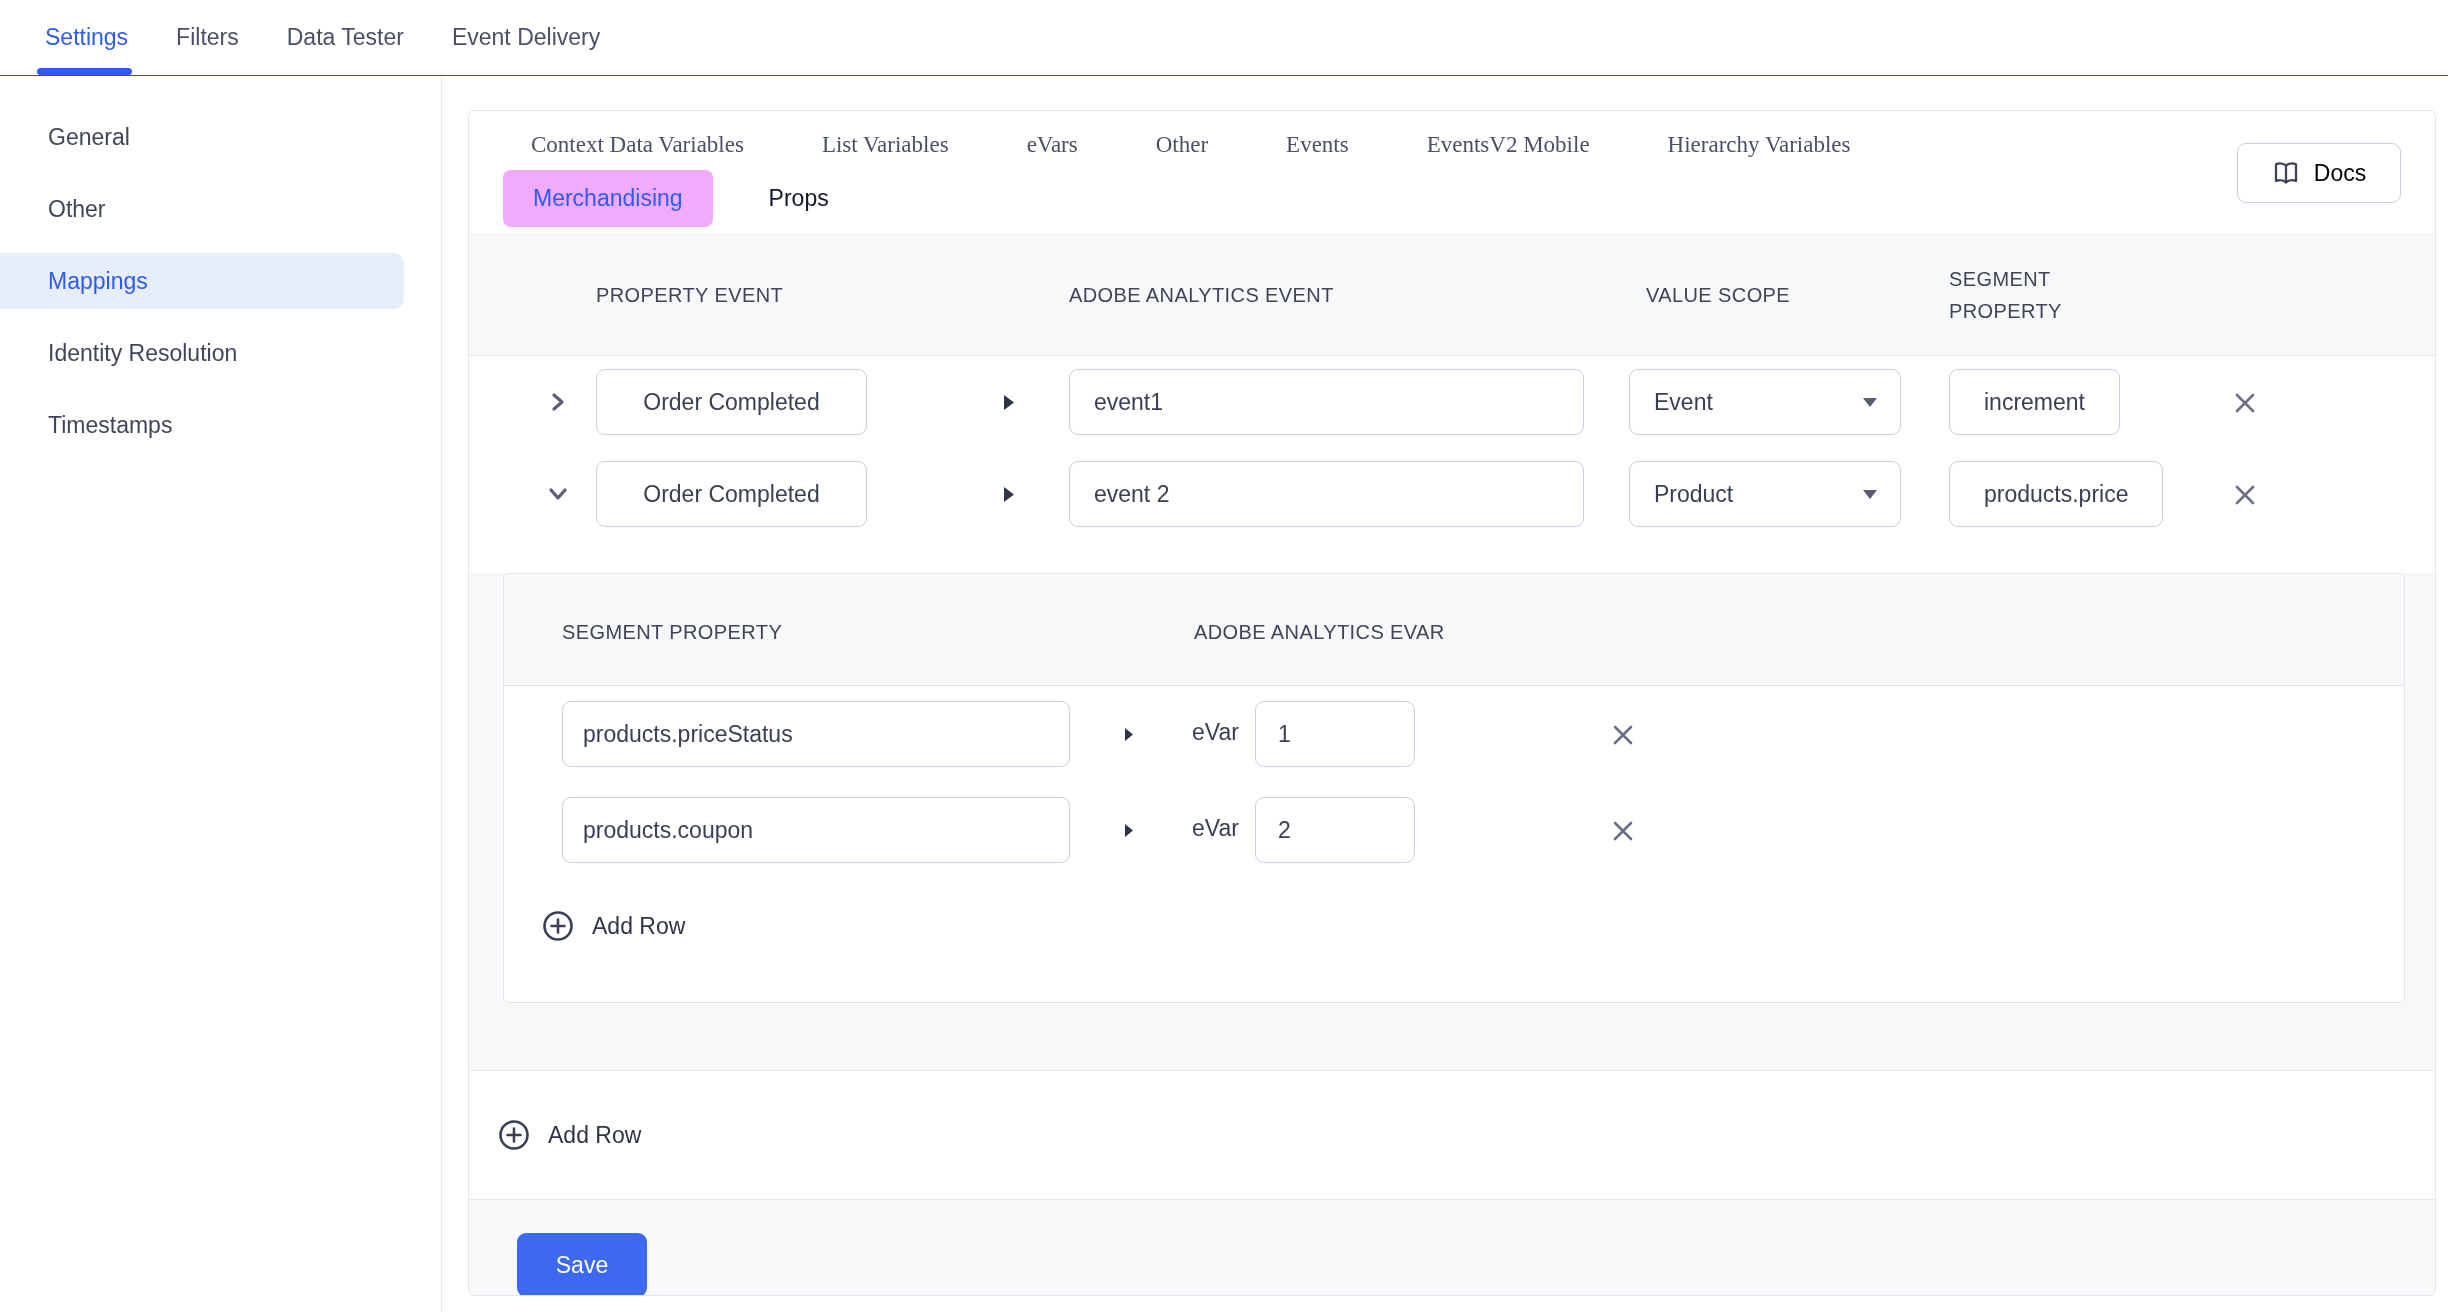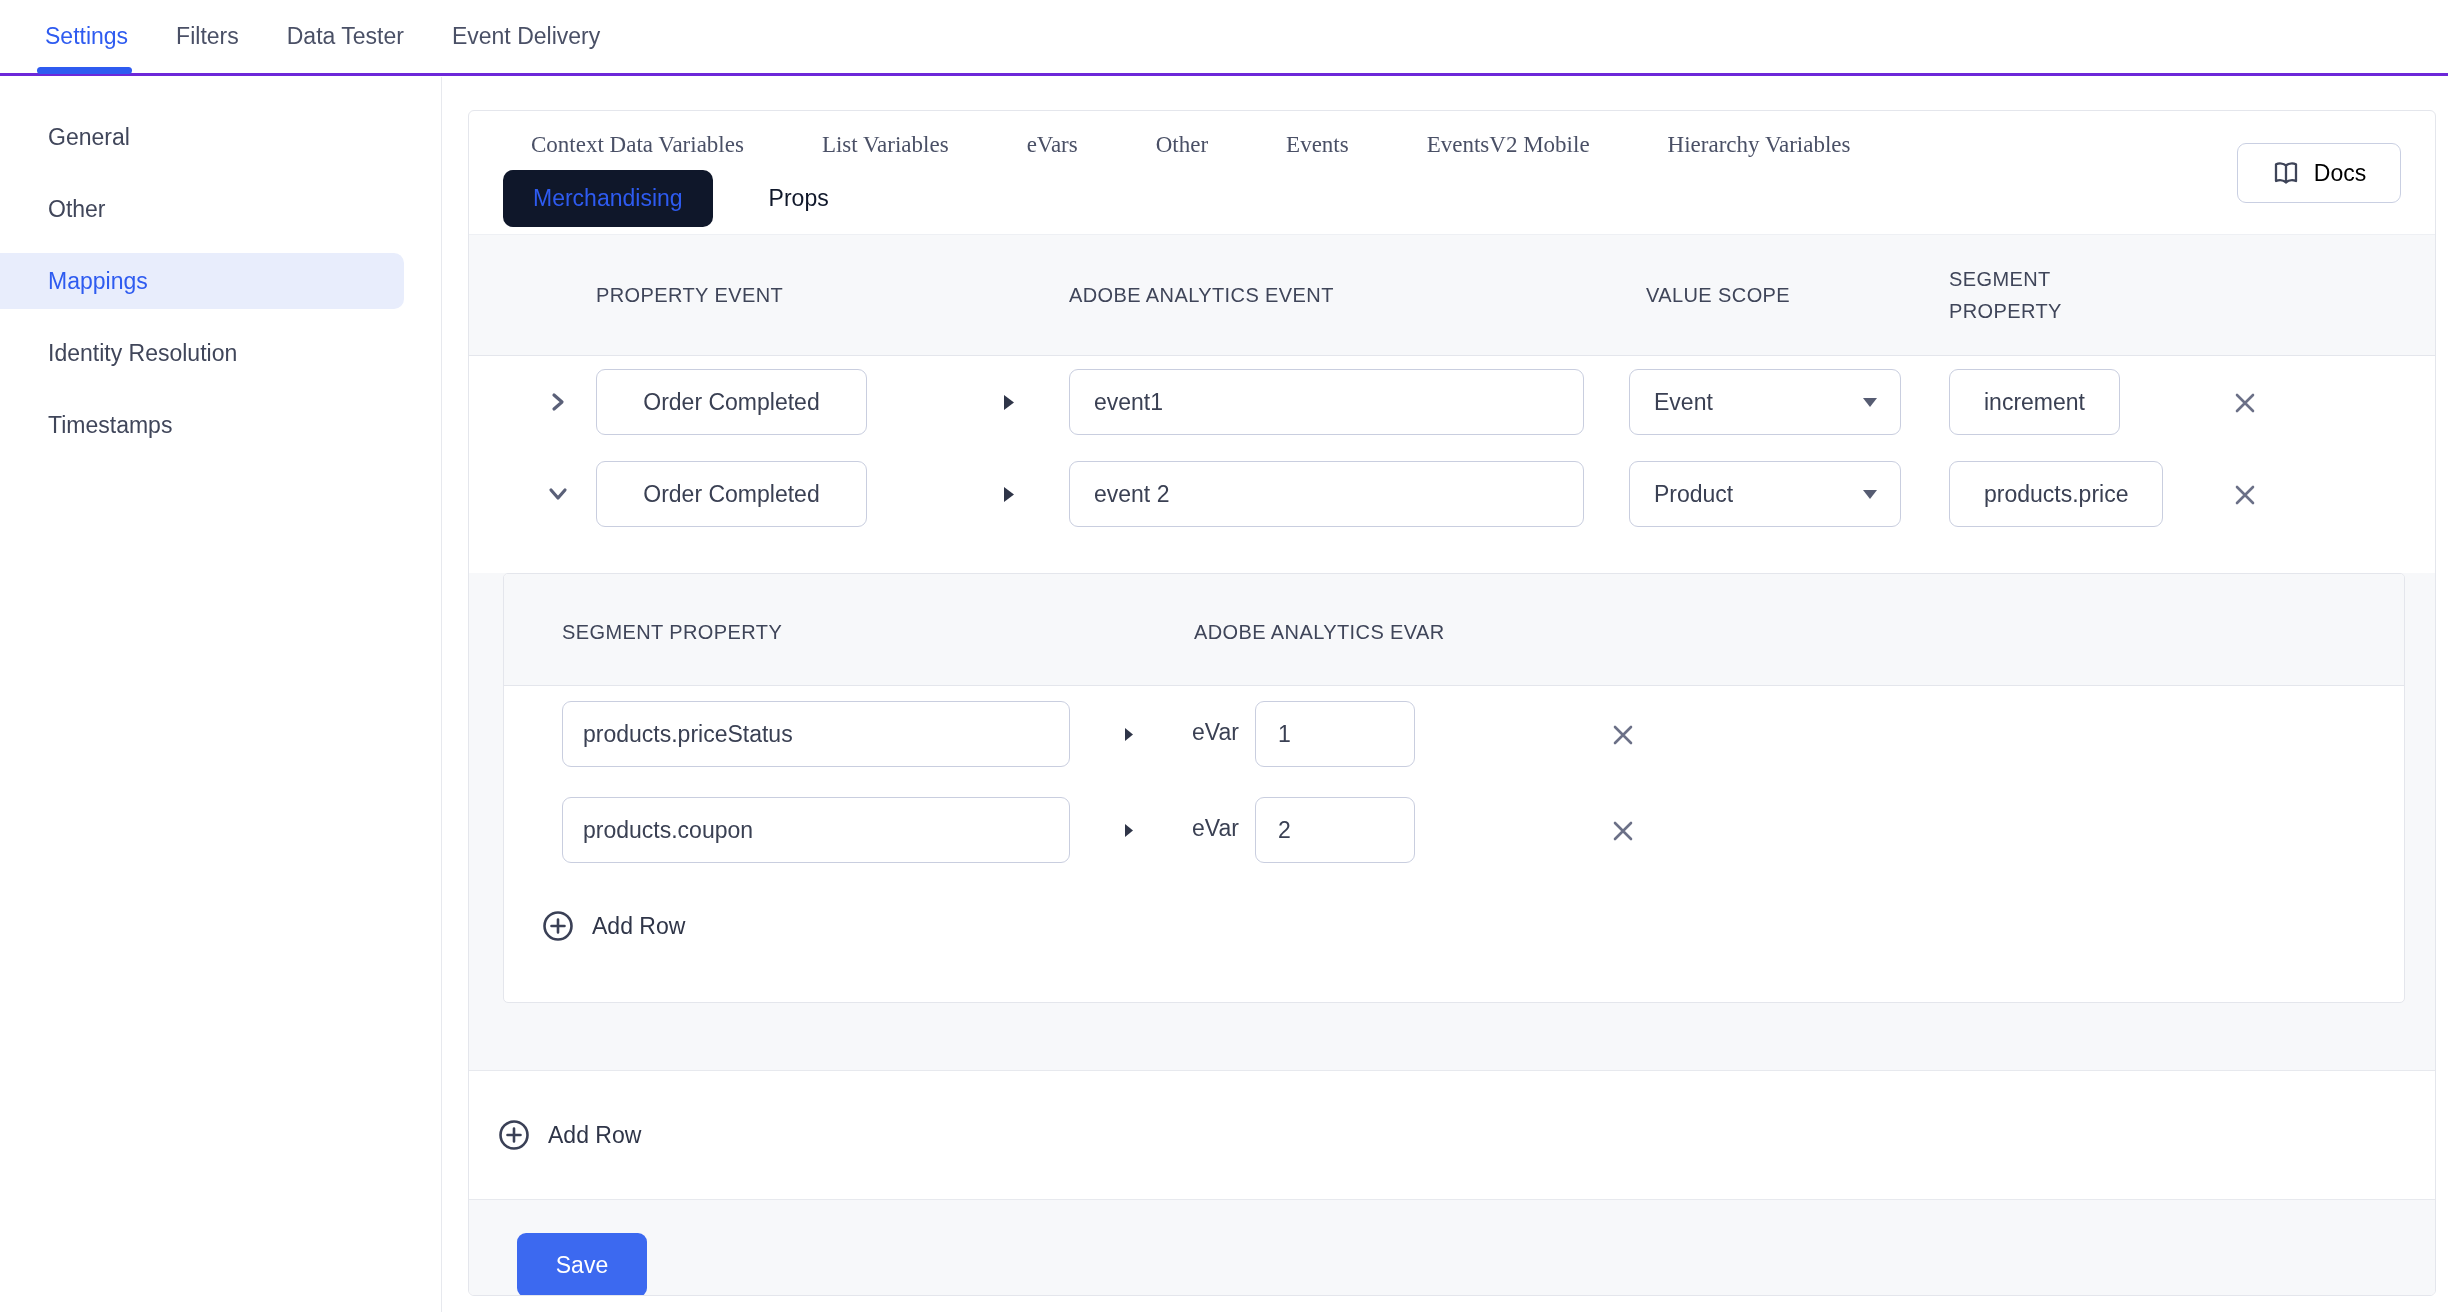--- a/index.html
+++ b/index.html
@@ -1,40 +1,40 @@
 <!DOCTYPE html>
 <html><head>
 <meta charset="utf-8">
 <style>
   * { margin: 0; padding: 0; box-sizing: border-box; }
   html, body { width: 2448px; height: 1312px; background: #ffffff; font-family: "Liberation Sans", sans-serif; }
   .root { position: relative; width: 2448px; height: 1312px; overflow: hidden; background: #ffffff; }
 
   
-  .topnav { position: relative; height: 76px; border-bottom: 3px solid #6d28d9; display: flex; align-items: center; }
+  .topnav { position: relative; height: 76px; border-bottom: 1px solid #6d28d9; display: flex; align-items: center; }
   .topnav-tab { position: relative; margin-left: 48px; font-size: 23px; color: #4A5066; cursor: pointer; height: 76px; display: flex; align-items: center; }
   .topnav-tab:first-child { margin-left: 45px; }
   .topnav-tab.active { color: #2E5BF0; }
   .topnav-tab.active::after { content: ""; position: absolute; left: -8px; right: -4px; bottom: 1px; height: 7px; border-radius: 4px; background: #2E5BF0; }
 
   
   .sidebar { position: absolute; left: 0; top: 77px; width: 442px; height: 1235px; border-right: 1px solid #E7E9EE; background: #ffffff; padding-top: 32px; }
   .side-item { width: 404px; height: 56px; margin-bottom: 16px; display: flex; align-items: center; padding-left: 48px; font-size: 23px; color: #40465A; border-radius: 0 10px 10px 0; cursor: pointer; }
   .side-item.active { background: #E8EDFC; color: #2E5BF0; }
 
   
   .card { position: absolute; left: 468px; top: 110px; width: 1968px; height: 1186px; border: 1px solid #E4E6EC; border-radius: 6px; background: #ffffff; overflow: hidden; }
 
   
   .card-tabs { position: relative; height: 123px; }
   .vtabs-row1 { position: absolute; left: 62px; top: 20px; display: flex; gap: 78px; font-family: Liberation Serif, serif; }
   .vtab { font-size: 23px; color: #4A5066; line-height: 28px; cursor: pointer; white-space: nowrap; }
   .vtabs-row2 { position: absolute; left: 34px; top: 59px; display: flex; align-items: center; }
   .vtab-pill { height: 57px; padding: 0 30px; display: flex; align-items: center; font-size: 23px; border-radius: 10px; cursor: pointer; color: #4A5066; }
-  .vtab-pill.active { background: #0f172a; color: #2E5BF0; }
+  .vtab-pill.active { background: #f0abfc; color: #2E5BF0; border-radius: 8px; }
   .vtab-props { margin-left: 56px; font-size: 23px; color: #0f172a; cursor: pointer; }
   .docs-btn { position: absolute; right: 34px; top: 32px; width: 164px; height: 60px; border: 1px solid #C9CFE2; border-radius: 9px; background: #fff; display: flex; align-items: center; justify-content: center; gap: 14px; cursor: pointer; }
   .docs-btn span { font-size: 23px; color: #000000; }
 
   
   .tbl-header { position: relative; height: 122px; background: #F7F8FA; border-top: 1px solid #EEF0F4; border-bottom: 1px solid #E4E6EC; }
   .th { position: absolute; font-size: 20px; color: #3F4559; letter-spacing: 0.4px; line-height: 32px; }
   .th-1 { left: 127px; top: 44px; }
   .th-2 { left: 600px; top: 44px; }
   .th-3 { left: 1177px; top: 44px; }

